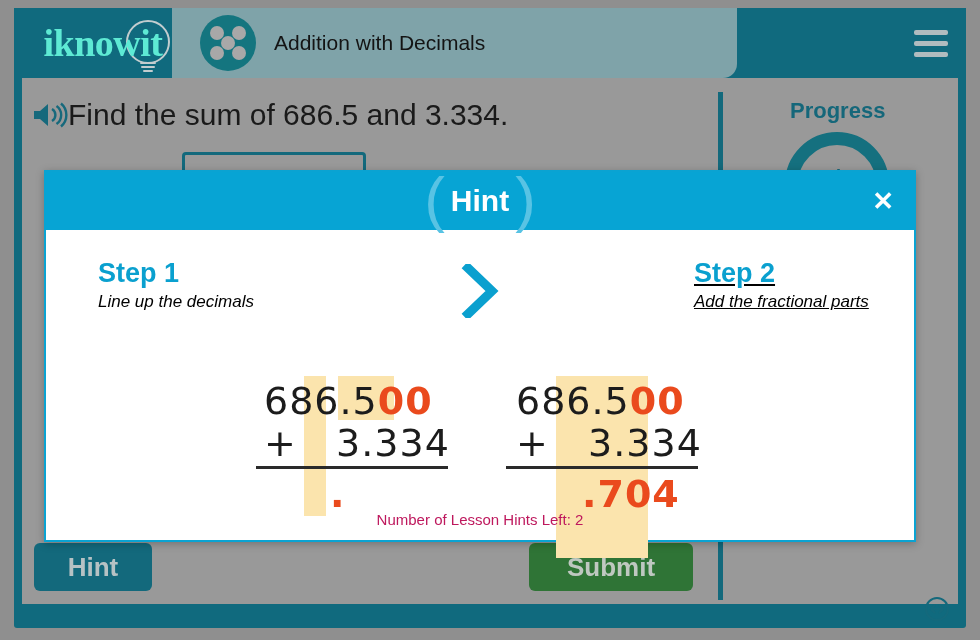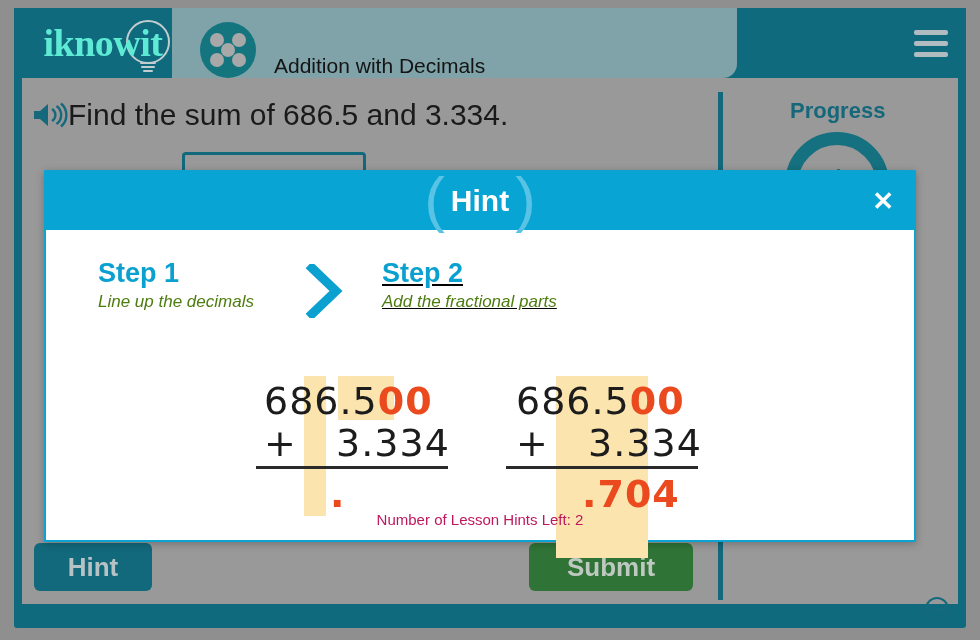--- a/index.html
+++ b/index.html
@@ -77,21 +77,21 @@
   .bulb-base i:nth-child(2) { width: 14px; margin-left: 1px; }
   .bulb-base i:nth-child(3) { width: 10px; margin-left: 3px; }
 
   .title-bar {
     position: absolute;
     left: 158px; top: 0;
     width: 565px; height: 70px;
     background: #7fa3a9;
     border-bottom-right-radius: 14px;
     display: flex;
-    align-items: flex-end;
+    align-items: center;
   }
   .lesson-icon {
     margin-left: 28px;
     width: 56px; height: 56px;
     border-radius: 50%;
     background: #14757f;
     position: relative;
     flex: none;
   }
   .lesson-icon span {
@@ -270,36 +270,36 @@
   }
   .modal-body {
     position: relative;
     height: 310px;
   }
 
   .steps {
     position: absolute;
     left: 0; right: 0; top: 28px;
     display: flex;
-    justify-content: flex-start;
+    justify-content: space-between;
     align-items: flex-start;
   }
   .step-col { width: 250px; }
   .step-col.left  { text-align: left; padding-left: 52px; }
   .step-col.right { text-align: left; padding-left: 30px; text-decoration: underline; }
   .step-title {
     font-size: 27px;
     font-weight: bold;
     color: #0aa0cf;
     margin-bottom: 2px;
   }
   .step-sub {
     font-size: 17px;
     font-style: italic;
-    color: #4d7c0f;
+    color: #000000;
     line-height: 1.25;
     max-width: 180px;
   }
   .chev {
     width: 56px;
     padding-top: 6px;
     display: flex; justify-content: center;
   }
 
   

